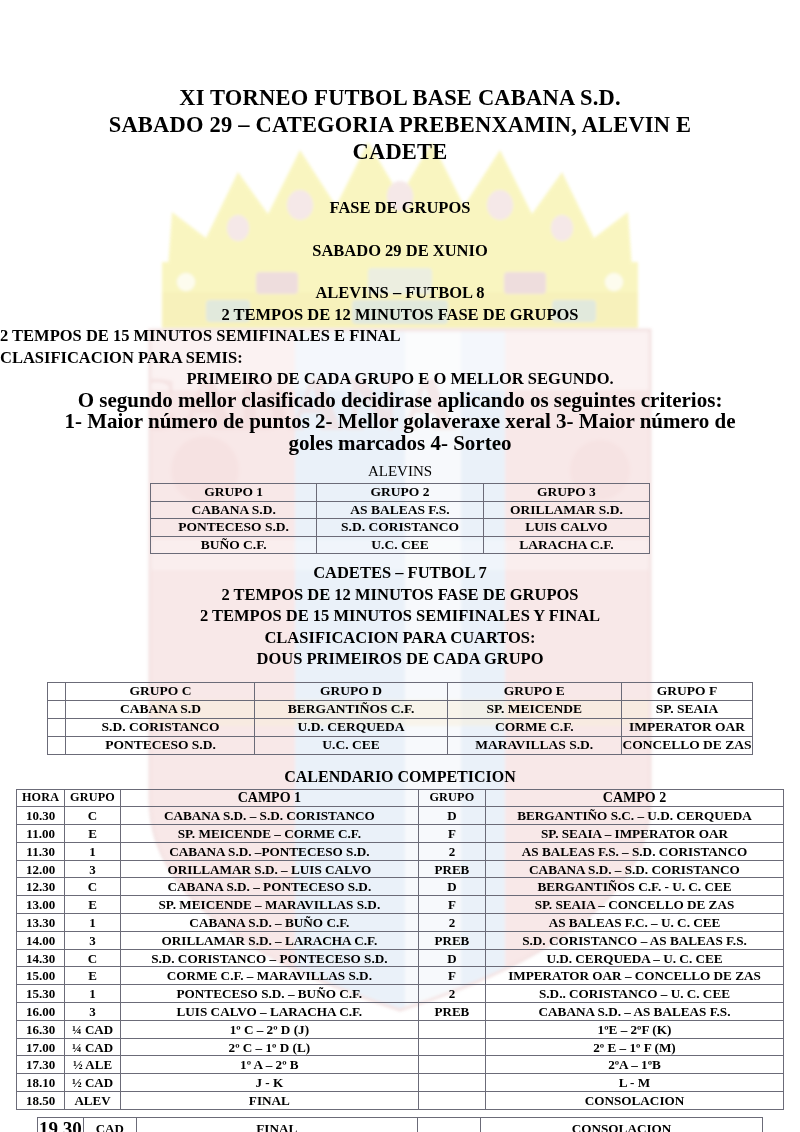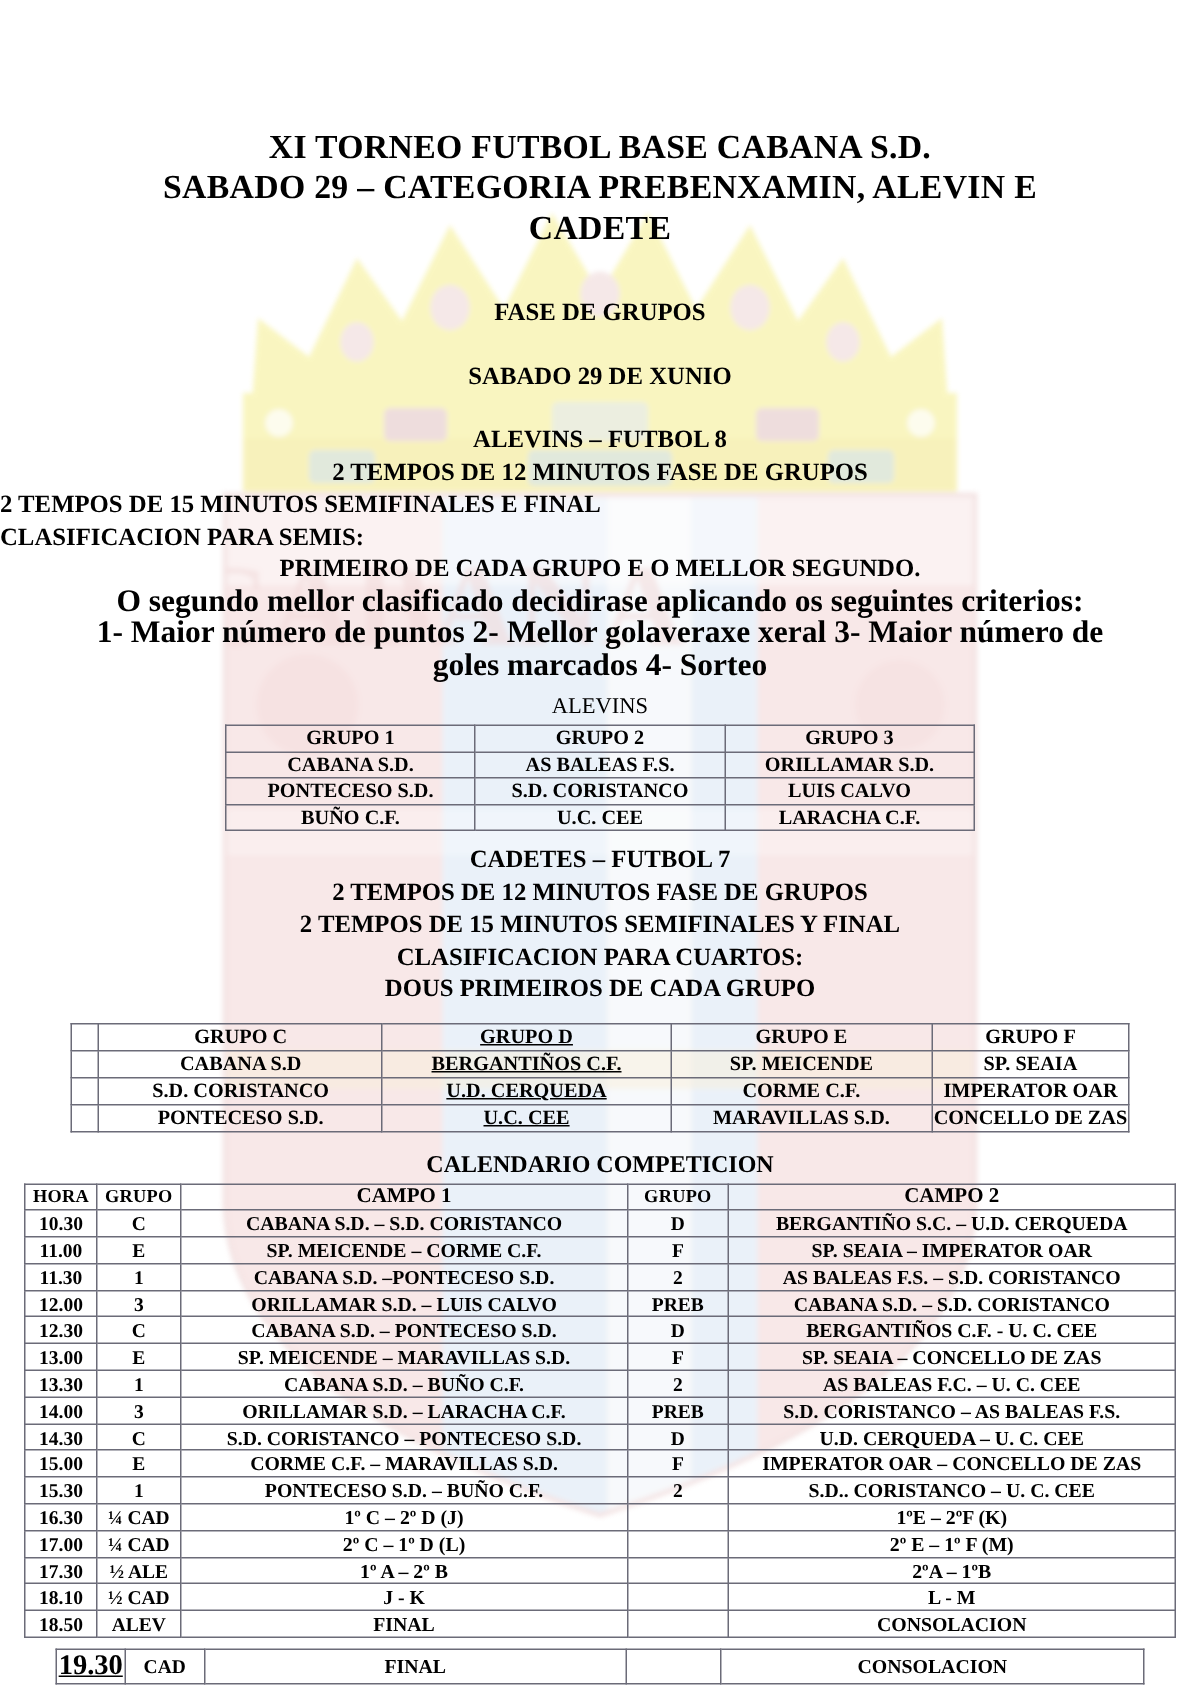--- a/index.html
+++ b/index.html
@@ -113,21 +113,21 @@
   }
   #cadetes-table {
     width: 706px;
   }
   #cadetes-table td {
     height: 17px;
     font-size: 13.5px;
   }
   #cadetes-table td.lead { width: 18px; border-right: 1px solid #6b6b78; }
   #cadetes-table td.colC { width: 190px; }
-  #cadetes-table td.colD { width: 193px; text-decoration: underline; }
+  #cadetes-table td.colD { width: 193px; }
   #cadetes-table td.colE { width: 175px; }
   #cadetes-table td.colF { width: 130px; }
 
   
   #cal-wrap {
     margin-top: 2px;
     display: flex;
     justify-content: center;
   }
   #cal-table {
@@ -418,20 +418,27 @@
             <td class="campo2">IMPERATOR OAR – CONCELLO DE ZAS</td>
           </tr>
           <tr>
             <td class="hora">15.30</td>
             <td class="grp">1</td>
             <td class="campo">PONTECESO S.D. – BUÑO C.F.</td>
             <td class="grp2">2</td>
             <td class="campo2">S.D.. CORISTANCO – U. C. CEE</td>
           </tr>
           <tr>
+            <td class="hora">16.00</td>
+            <td class="grp">3</td>
+            <td class="campo">LUIS CALVO – LARACHA C.F.</td>
+            <td class="grp2">PREB</td>
+            <td class="campo2">CABANA S.D. – AS BALEAS F.S.</td>
+          </tr>
+          <tr>
             <td class="hora">16.30</td>
             <td class="grp">¼ CAD</td>
             <td class="campo">1º C – 2º D (J)</td>
             <td class="grp2"></td>
             <td class="campo2">1ºE – 2ºF (K)</td>
           </tr>
           <tr>
             <td class="hora">17.00</td>
             <td class="grp">¼ CAD</td>
             <td class="campo">2º C – 1º D (L)</td>

